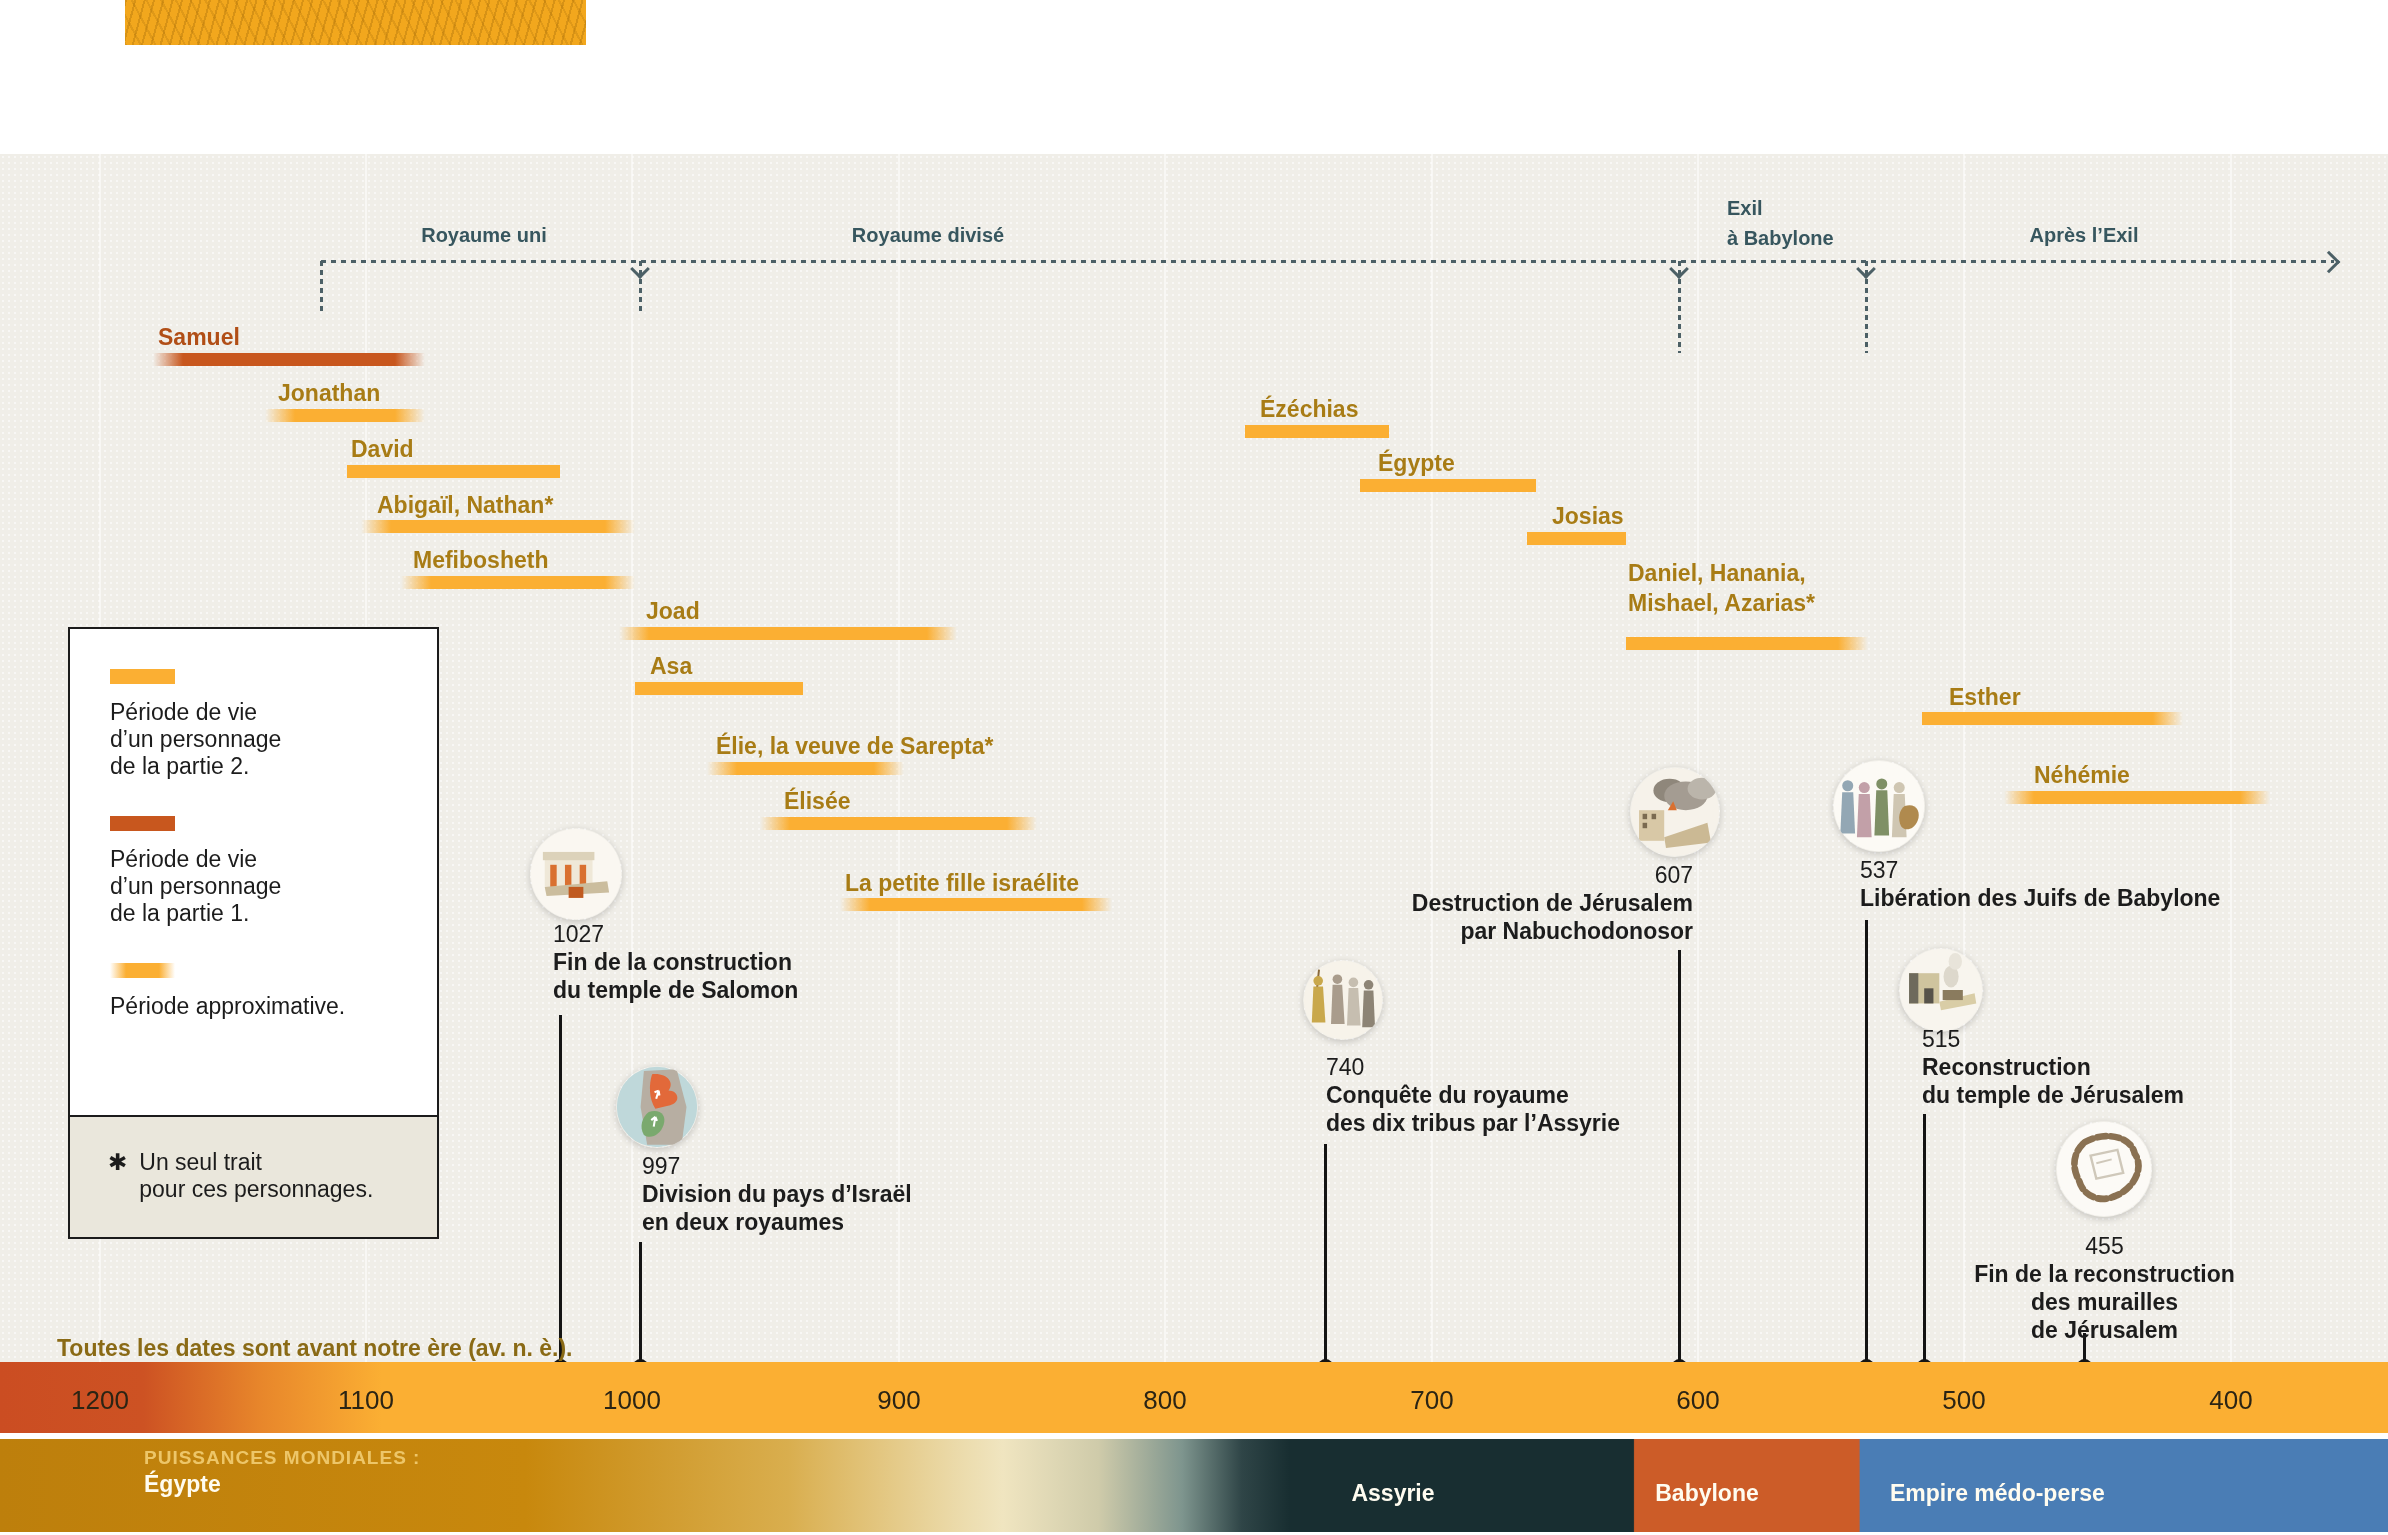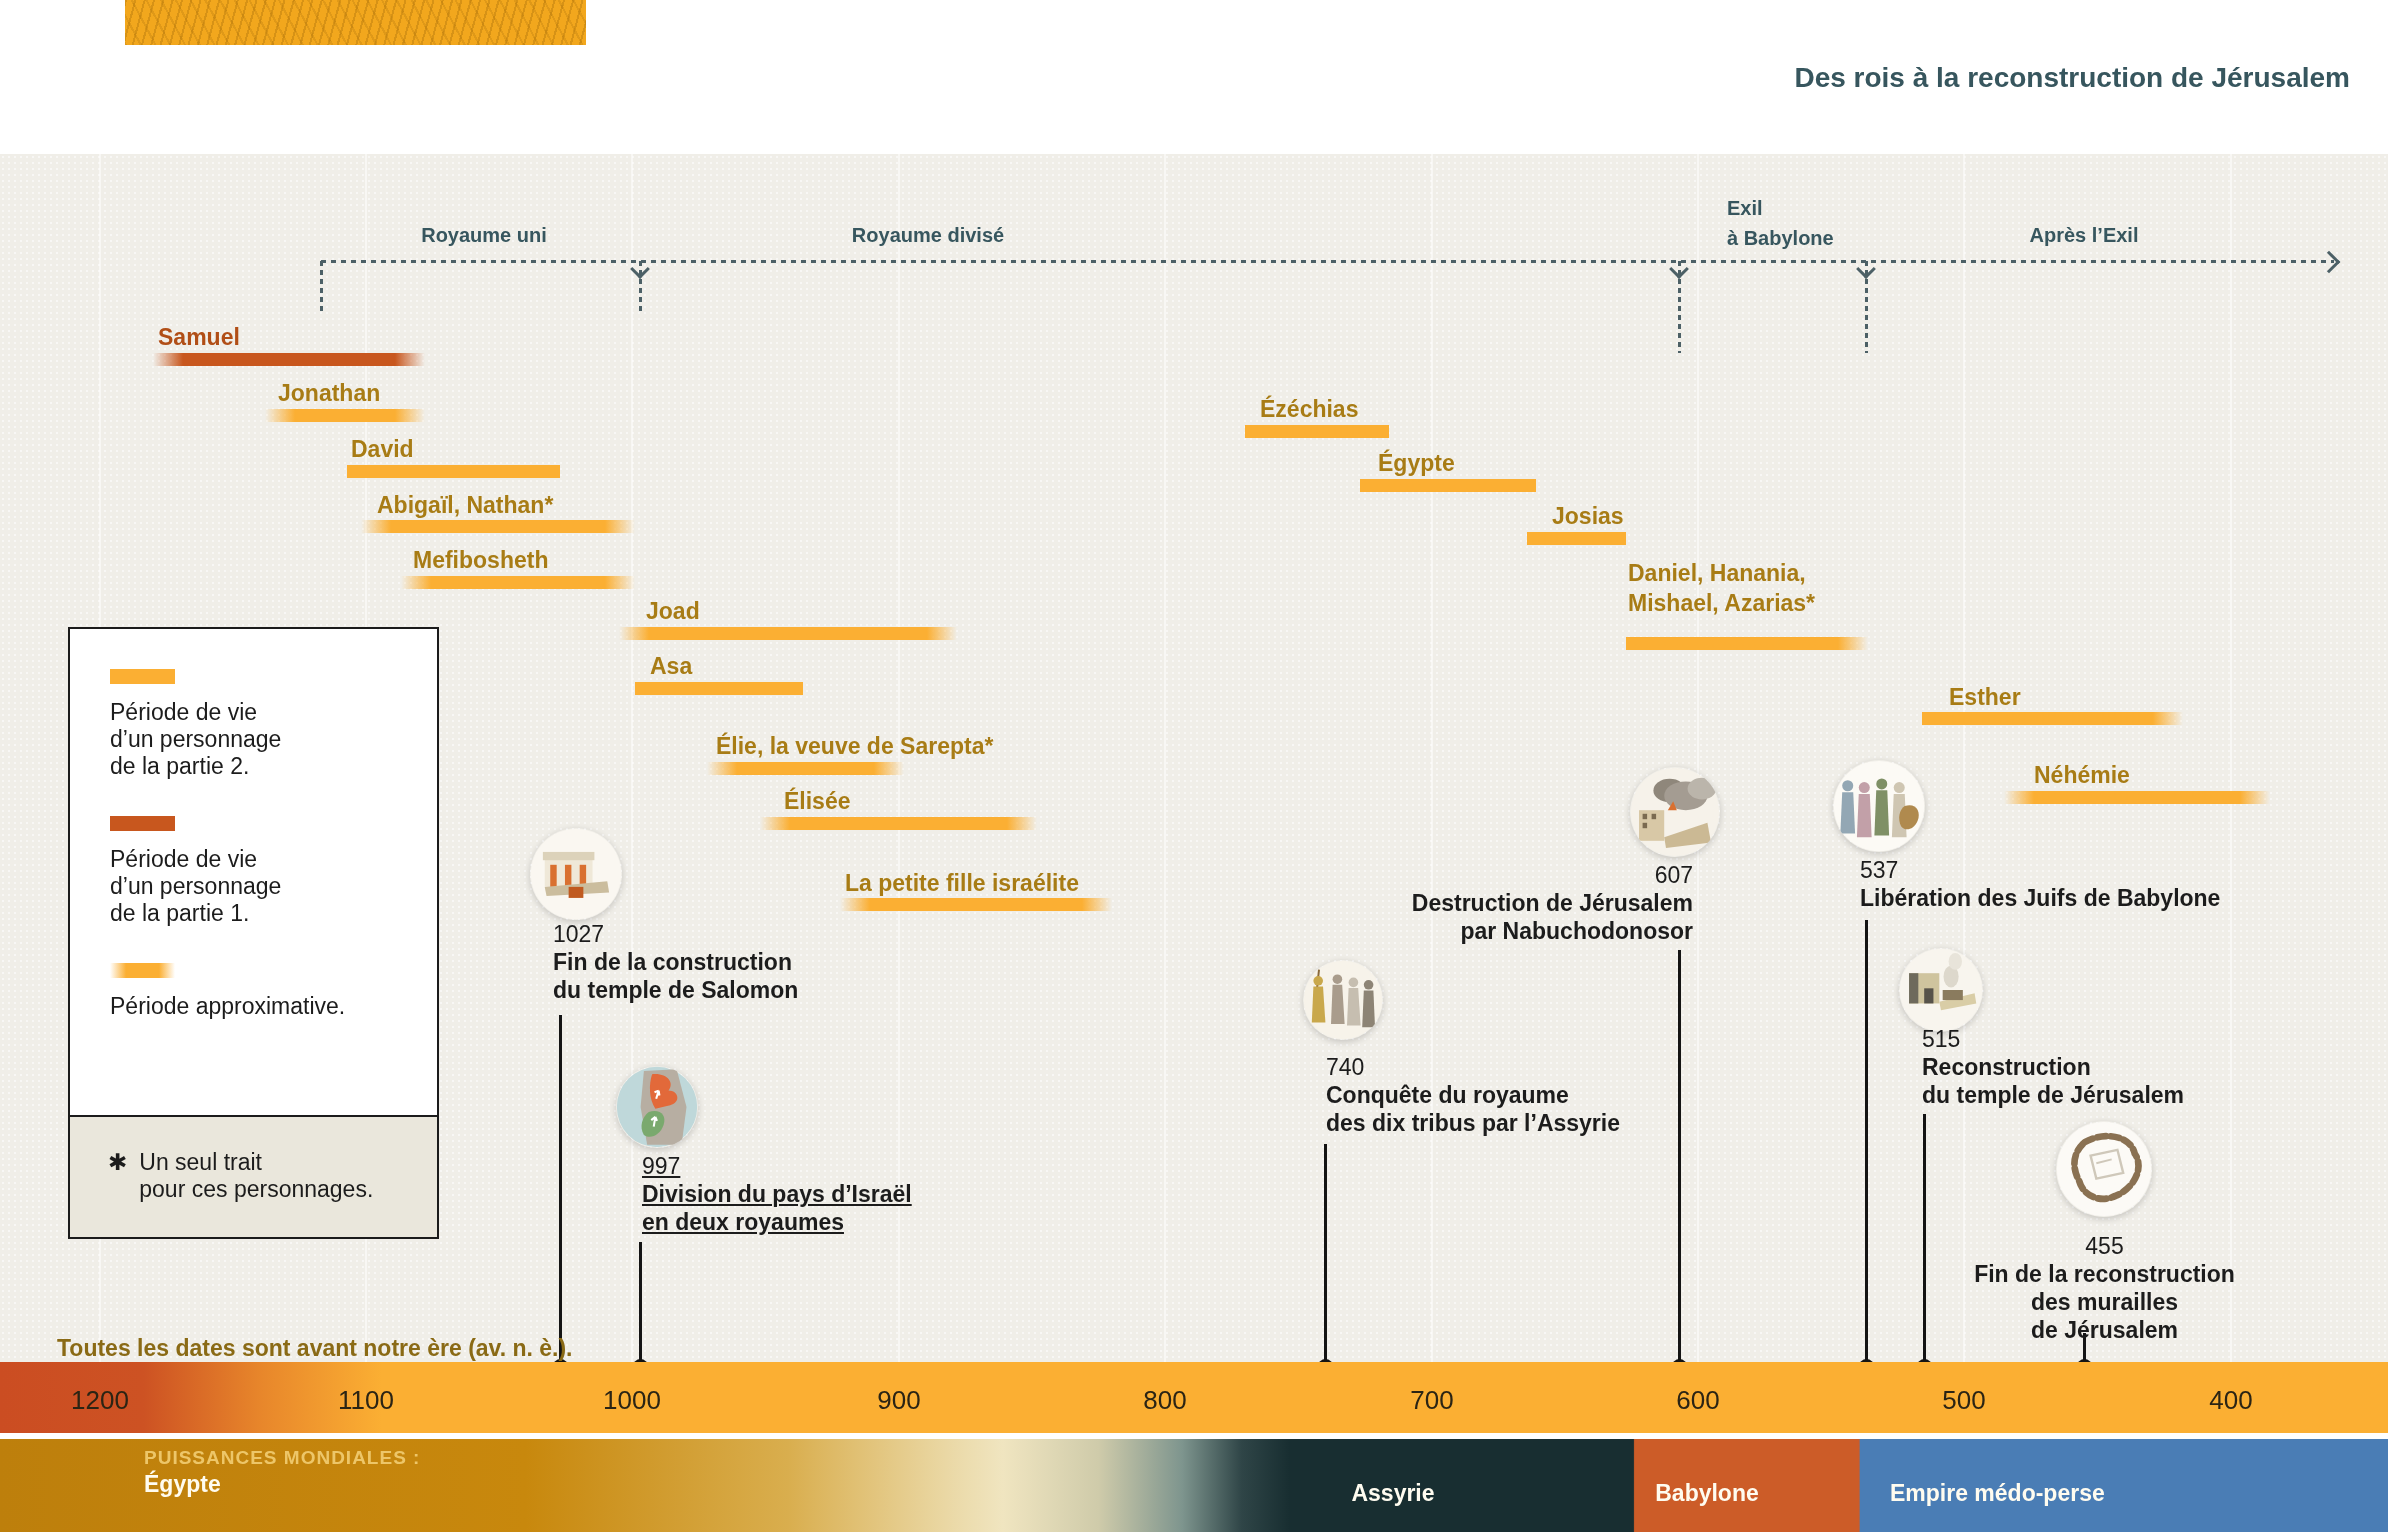--- a/index.html
+++ b/index.html
@@ -67,21 +67,20 @@
   .powers-bar{position:absolute;left:0;top:1439px;width:2388px;height:93px;
     background:linear-gradient(90deg,#BD7F0C 0%,#C8880D 22%,#D9AE4E 33%,#EBDAA9 40%,#F0E5C0 42%,#CFCBAA 46%,#7E958E 49.5%,#2F4547 52%,#182E31 54%,#182E31 68.4%,#CC5C28 68.45%,#CC5C28 77.85%,#4A7DB5 77.9%,#4A7DB5 100%);}
   .power-heading{position:absolute;left:144px;top:1447px;font-size:19px;font-weight:700;letter-spacing:1px;color:#EDC669;}
   .power-name{position:absolute;font-size:23px;font-weight:700;color:#FFFCF0;white-space:pre;}
 </style>
 </head>
 <body>
 
 <div class="page">
   <div class="deco-bar"></div>
-  <div class="subtitle">Des rois à la reconstruction de Jérusalem</div>
 
   <div class="chart-bg"></div>
   <div id="grid-layer">
       <div class="century-line" style="left: 99px;"></div>
       <div class="century-line" style="left: 365px;"></div>
       <div class="century-line" style="left: 631px;"></div>
       <div class="century-line" style="left: 898px;"></div>
       <div class="century-line" style="left: 1164px;"></div>
       <div class="century-line" style="left: 1431px;"></div>
       <div class="century-line" style="left: 1697px;"></div>
@@ -160,21 +159,21 @@
       <div class="event-icon" style="height: 82px; width: 82px; left: 616px; top: 1066px;">
         <svg viewBox="0 0 100 100">
           <circle cx="50" cy="50" r="49" fill="#BFD8DA"></circle>
           <path d="M34 6 L74 4 L86 50 L80 96 L38 96 L30 50 Z" fill="#B7AEA2"></path>
           <path d="M44 10 C62 8 72 20 64 30 C76 30 80 44 66 48 L48 52 C40 40 40 22 44 10 Z" fill="#E2693A"></path>
           <path d="M40 56 C54 52 62 60 58 72 C54 84 42 90 34 84 C28 74 32 62 40 56 Z" fill="#7AA96E"></path>
           <path d="M52 30 l-3 10 m3 -10 l-5 2 m5 -2 l1 6" stroke="#fff" stroke-width="2.5" fill="none"></path>
           <path d="M48 62 l-2 12 m2 -12 l-5 4 m5 -4 l2 5" stroke="#fff" stroke-width="2.5" fill="none"></path>
         </svg>
       </div>
-      <div class="event-text" style="top: 1152px; left: 642px; text-decoration: underline;"><div class="event-year">997</div><div class="event-desc">Division du pays d’Israël</div><div class="event-desc">en deux royaumes</div></div>
+      <div class="event-text" style="top: 1152px; left: 642px;"><div class="event-year">997</div><div class="event-desc">Division du pays d’Israël</div><div class="event-desc">en deux royaumes</div></div>
       <div class="event-vline" style="left: 1324px; top: 1144px; height: 221px;"></div>
       <div class="event-dot" style="left: 1318px; top: 1359px;"></div>
       <div class="event-icon" style="height: 80px; width: 80px; left: 1303px; top: 960px;">
         <svg viewBox="0 0 100 100">
           <circle cx="50" cy="50" r="49" fill="#F7F3EA"></circle>
           <line x1="20" y1="12" x2="14" y2="70" stroke="#8A6A3A" stroke-width="2.5"></line>
           <circle cx="19" cy="26" r="6" fill="#C9A84C"></circle>
           <path d="M13 33 L25 33 L28 78 L11 78 Z" fill="#C9A84C"></path>
           <circle cx="43" cy="24" r="6" fill="#A99C8C"></circle>
           <path d="M37 31 L49 31 L52 80 L35 80 Z" fill="#A99C8C"></path>

